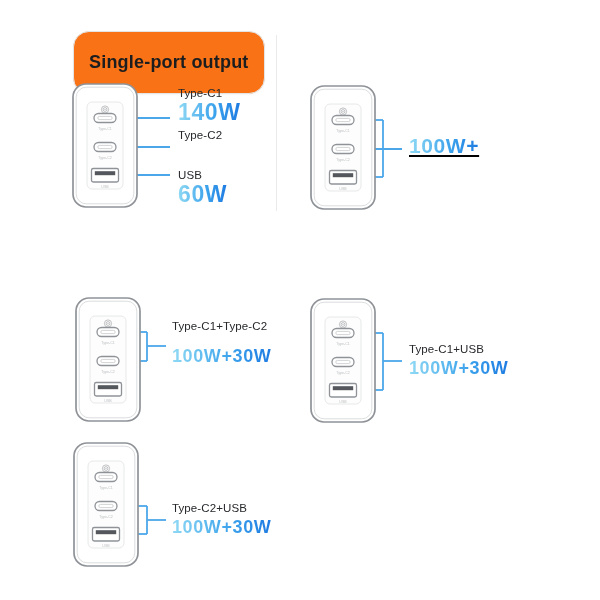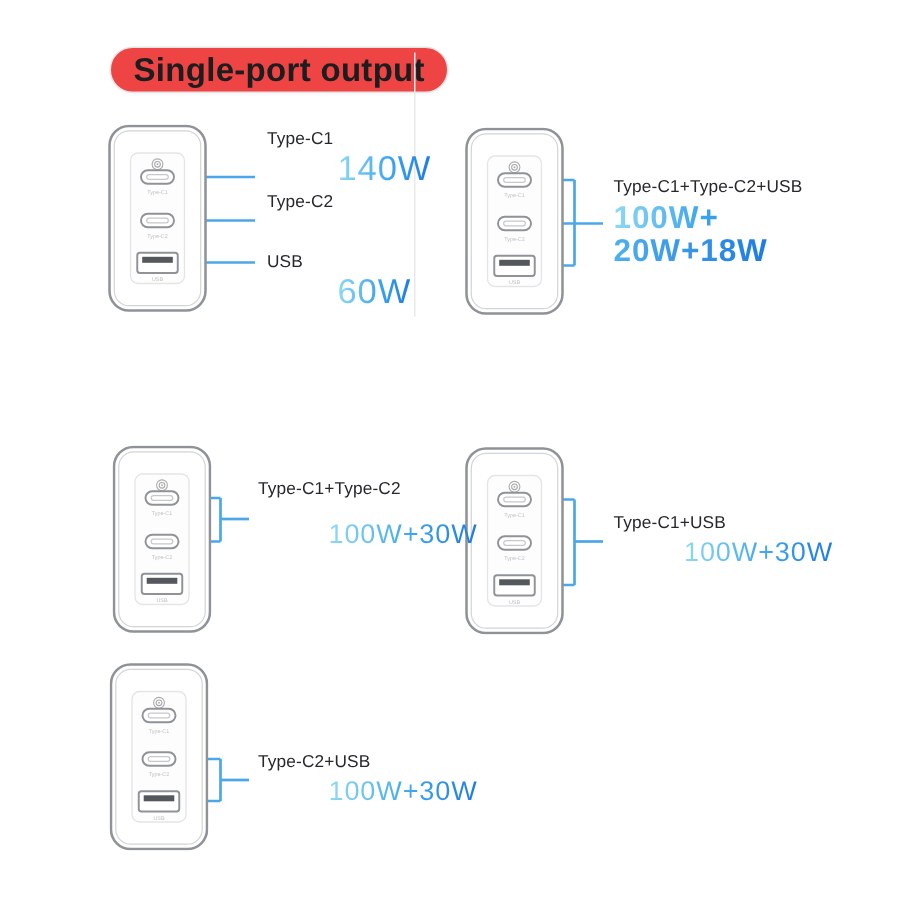--- a/index.html
+++ b/index.html
@@ -2,48 +2,48 @@
 <html><head>
 <meta charset="utf-8">
 <style>
   html,body{margin:0;padding:0;background:#ffffff;}
   .canvas{
     position:relative;width:600px;height:600px;background:#ffffff;overflow:hidden;
     font-family:"Liberation Sans",sans-serif;
   }
   .pill{
     position:absolute;display:inline-flex;align-items:center;height:29px;
-    padding:0 15px;border:1.5px solid #e4e4e4;border-radius:16px;background:#ef4444;
-    font-weight:bold;font-size:22px;color:#1b1d1f;letter-spacing:0.2px;
+    padding:16px 15px;border:1.5px solid #e4e4e4;border-radius:16px;background:#f97316;
+    font-weight:bold;font-size:18px;color:#1b1d1f;letter-spacing:0.2px;
     box-shadow:0 1px 2px rgba(0,0,0,0.04);white-space:nowrap;
   }
   .divider{position:absolute;width:1px;background:#eaeaea;}
   .charger{position:absolute;}
   .body{fill:#ffffff;stroke:#8f9398;stroke-width:1.7;}
   .body-inner{fill:none;stroke:#d2d4d6;stroke-width:0.8;}
   .face{fill:#fdfdfd;stroke:#e4e5e6;stroke-width:0.9;}
   .ic{fill:none;stroke:#a6a8aa;stroke-width:0.7;}
   .port{fill:#ffffff;stroke:#8f9398;stroke-width:1.3;}
   .slot{fill:none;stroke:#c6c8ca;stroke-width:0.8;}
   .usbbar{fill:#54585c;}
   .ptxt{font-size:3.6px;fill:#bfc1c3;text-anchor:middle;font-family:"Liberation Sans",sans-serif;}
   .lines{position:absolute;left:0;top:0;pointer-events:none;}
   .label{
     position:absolute;font-size:11.5px;font-weight:500;color:#26282b;
     letter-spacing:0.1px;white-space:nowrap;
   }
   .watt{
-    position:absolute;font-weight:normal;color:transparent;white-space:nowrap;
+    position:absolute;font-weight:bold;color:transparent;white-space:nowrap;
     letter-spacing:0.6px;
     background:linear-gradient(90deg,#8fd9f4 0%,#3ba2ec 60%,#1e7be2 100%);
-    -webkit-background-clip:text;background-clip:text;margin-left:47px;
+    -webkit-background-clip:text;background-clip:text;
   }
   .w-lg{font-size:23px;line-height:24px;}
   .w-md{font-size:18px;line-height:23px;}
-  .watt-stack{position:absolute;}
+  .watt-stack{position:absolute;text-decoration:underline;}
   .watt-line{
     font-weight:bold;font-size:21px;line-height:22px;color:transparent;
     letter-spacing:0.6px;white-space:nowrap;
     background:linear-gradient(90deg,#8fd9f4 0%,#3ba2ec 60%,#1e7be2 100%);
     -webkit-background-clip:text;background-clip:text;
   }
   .watt-line.l2{
     background:linear-gradient(90deg,#4fb0ed 0%,#1e7be2 100%);
     -webkit-background-clip:text;background-clip:text;
   }
@@ -217,24 +217,22 @@
   </svg>
 
   <div class="label" style="left:178px;top:87px">Type-C1</div>
   <div class="watt w-lg" style="left:178px;top:100px">140W</div>
 
   <div class="label" style="left:178px;top:129px">Type-C2</div>
 
   <div class="label" style="left:178px;top:169px">USB</div>
   <div class="watt w-lg" style="left:178px;top:182px">60W</div>
 
-  <div class="label" style="left:409px;top:119px">Type-C1+Type-C2+USB</div>
   <div class="watt-stack" style="left:409px;top:135px">
     <div class="watt-line">100W+</div>
-    <div class="watt-line l2">20W+18W</div>
   </div>
 
   <div class="label" style="left:172px;top:320px">Type-C1+Type-C2</div>
   <div class="watt w-md" style="left:172px;top:345px">100W+30W</div>
 
   <div class="label" style="left:409px;top:343px">Type-C1+USB</div>
   <div class="watt w-md" style="left:409px;top:357px">100W+30W</div>
 
   <div class="label" style="left:172px;top:502px">Type-C2+USB</div>
   <div class="watt w-md" style="left:172px;top:516px">100W+30W</div>

